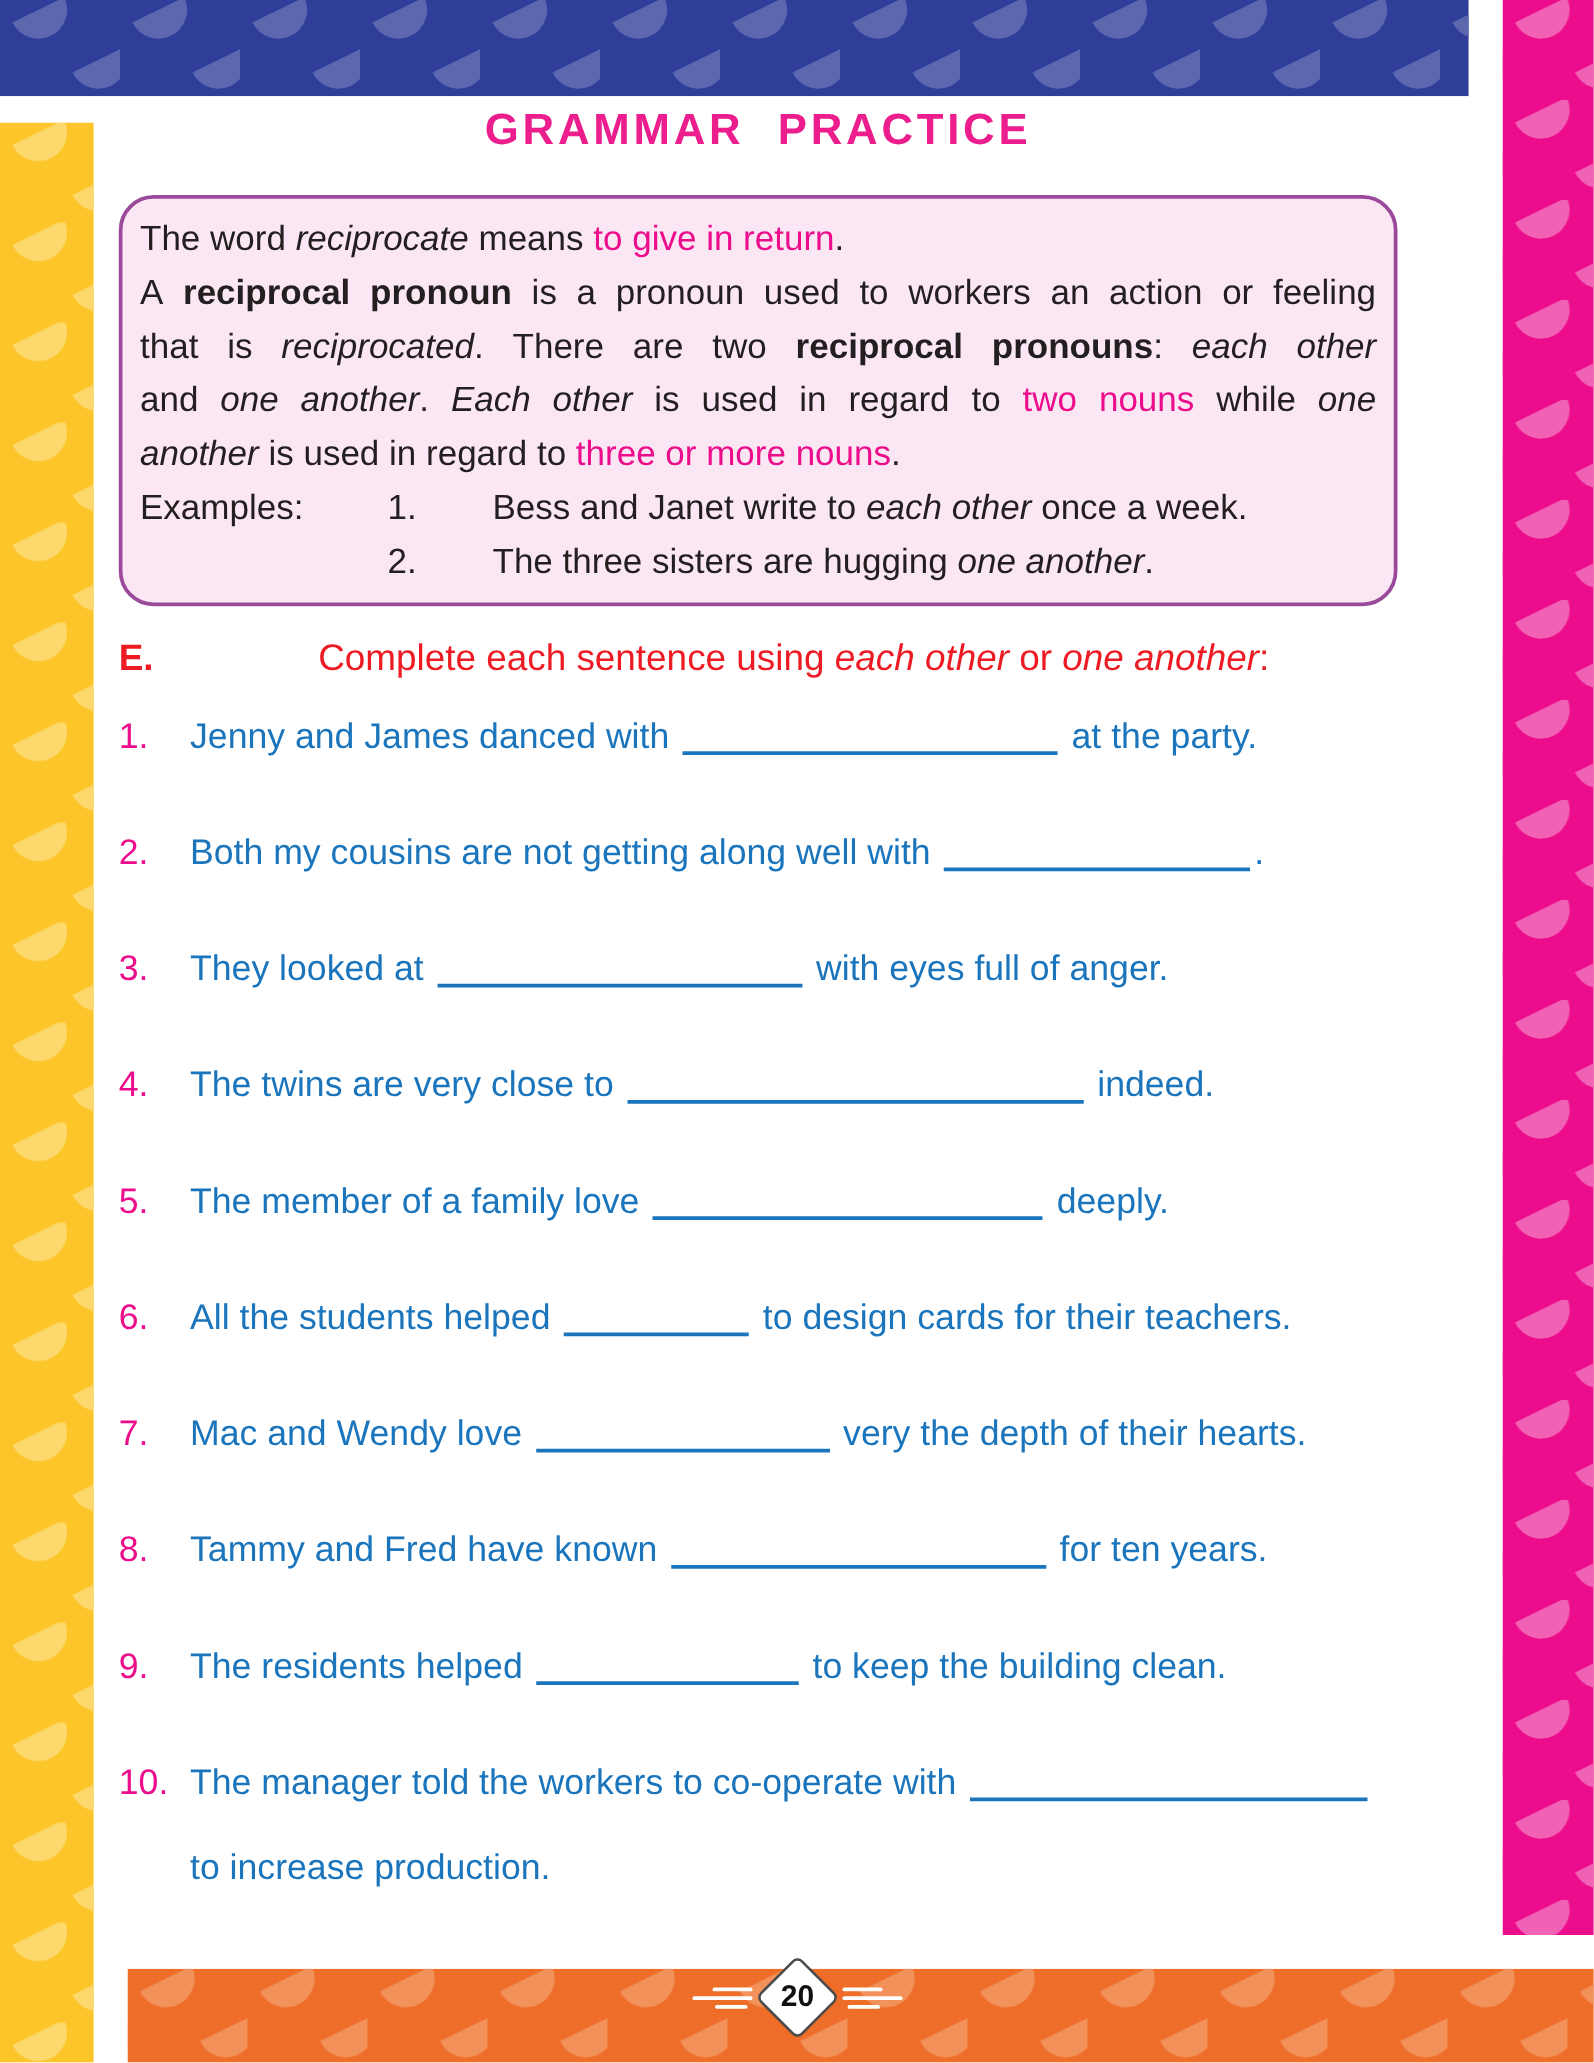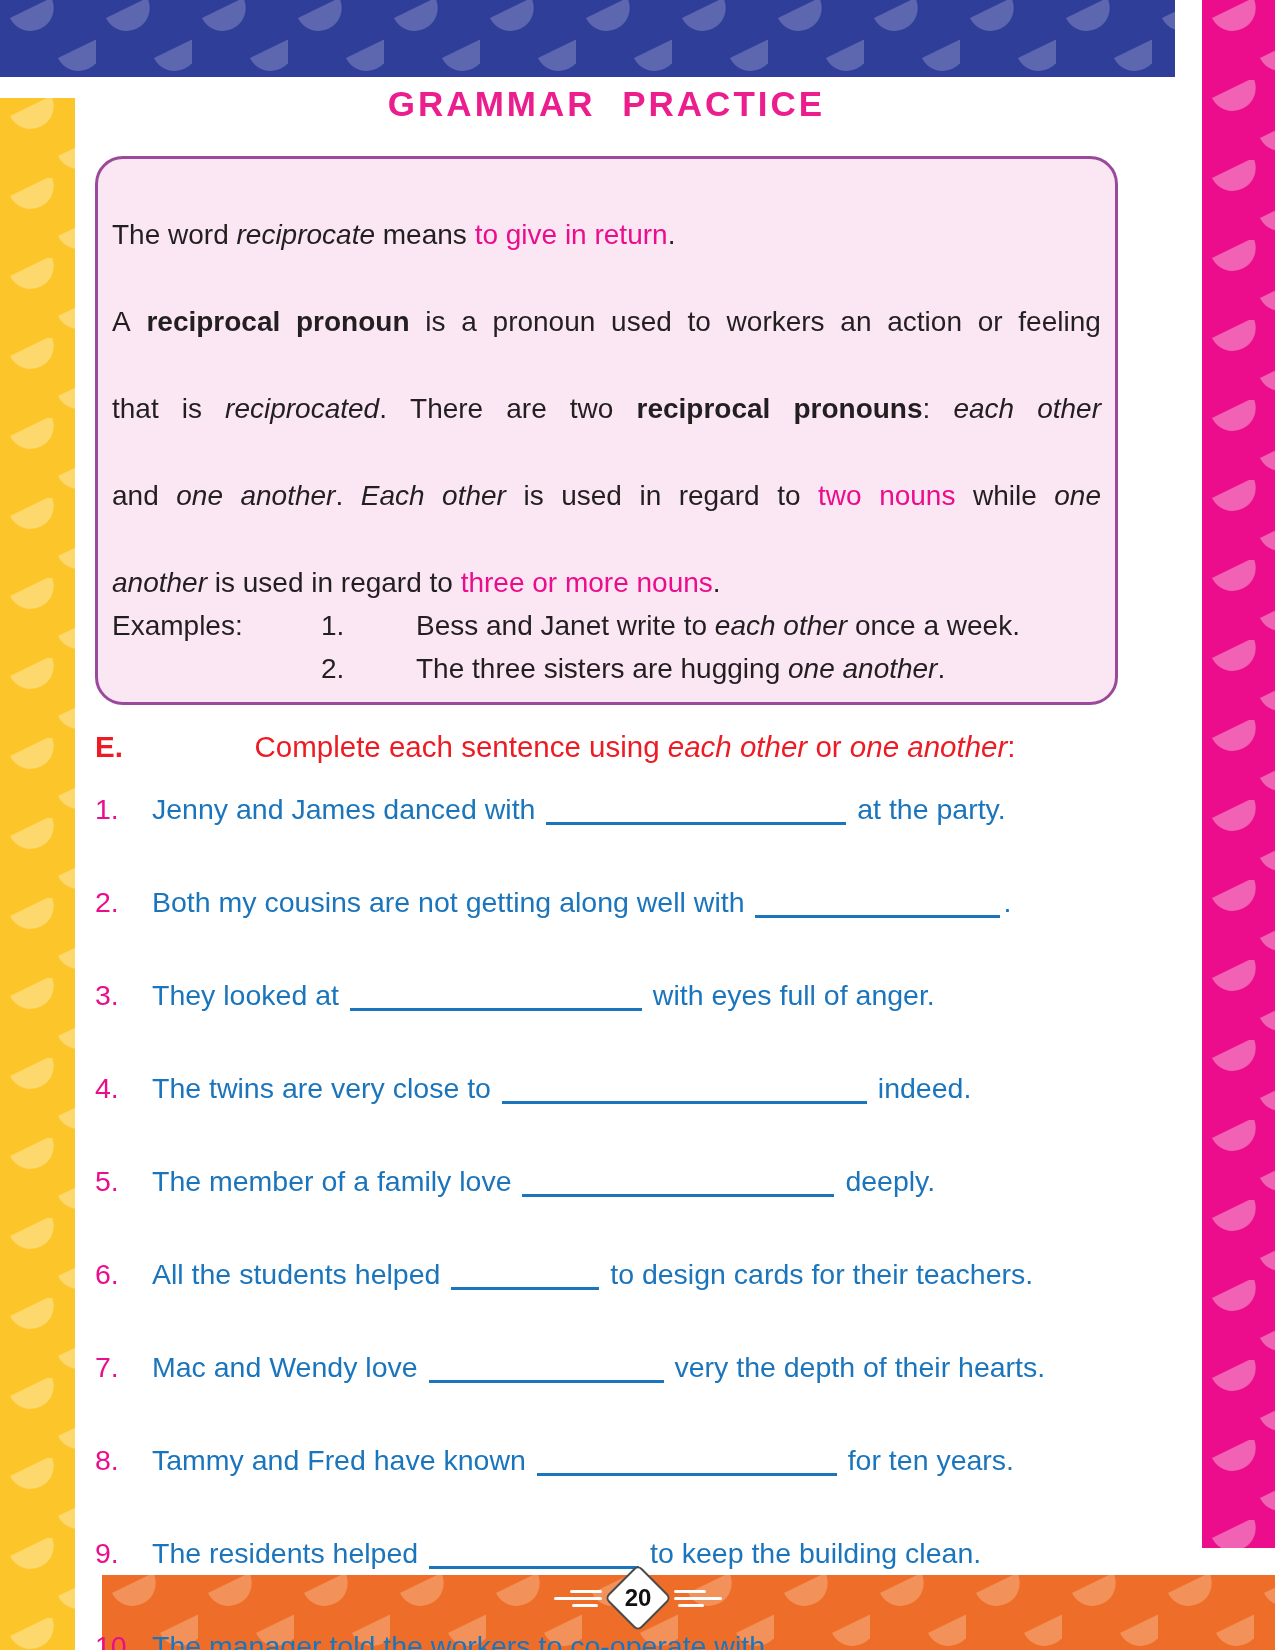--- a/index.html
+++ b/index.html
@@ -30,25 +30,25 @@
   }
 
   .intro-box {
     border:3.5px solid #9b4a9b;
     border-radius:28px;
     background:#fbe7f3;
     padding:10px 14px 12px 14px;
     font-size:28px;
     line-height:43px;
   }
-  .box-line { min-height:43px; white-space:nowrap;margin-top:44px; }
+  .box-line { min-height:43px; white-space:nowrap; }
   .box-line.justify { display:flex; justify-content:space-between; white-space:normal; }
   .box-line.justify .word { white-space:nowrap; }
 
-  .example-row { display:flex; white-space:nowrap;gap:11px; }
+  .example-row { display:flex; white-space:nowrap; }
   .ex-label { width:198px; flex:none; }
   .ex-num   { width:72px;  flex:none; }
   .ex-text  { flex:1;margin-left:12px; }
 
   .it { font-style:italic; }
   .bd { font-weight:bold; }
   .mg { color:#ec0d8c; }
 
   .e-row {
     display:flex;

